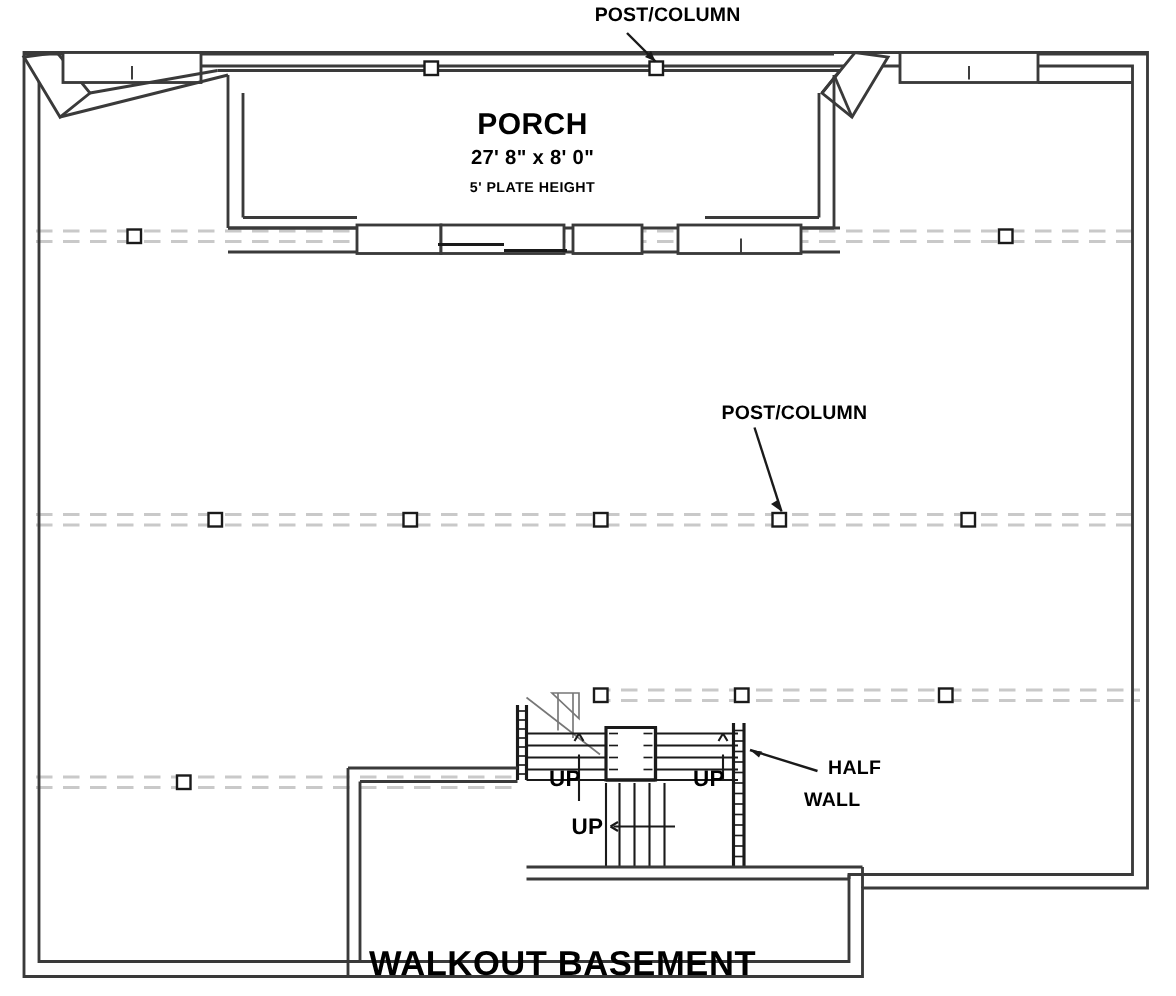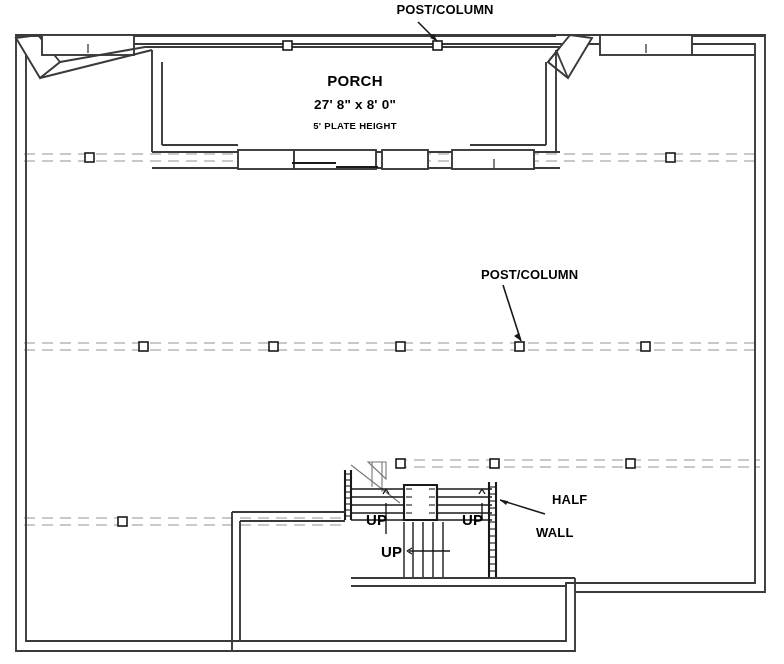--- a/index.html
+++ b/index.html
@@ -35,21 +35,21 @@
     color: #000000;
     font-family: "Liberation Sans", sans-serif;
     font-weight: bold;
     line-height: 1.05;
   }
   .lbl-callout {
     font-size: 13px;
     letter-spacing: 0.1px;
   }
   .lbl-room-name {
-    font-size: 15px;
+    font-size: 20px;
     letter-spacing: 0.3px;
   }
   .lbl-room-dims {
     font-size: 13.5px;
     letter-spacing: 0.2px;
   }
   .lbl-room-note {
     font-size: 9.5px;
     letter-spacing: 0.3px;
   }
@@ -348,18 +348,19 @@
   <div class="lbl lbl-room-dims centered" style="left:355px; top:98px;">27' 8" x 8' 0"</div>
 
   <div class="lbl lbl-room-note centered" style="left:355px; top:121px;">5' PLATE HEIGHT</div>
 
   <div class="lbl lbl-stair" style="left:366px; top:512px;">UP</div>
 
   <div class="lbl lbl-stair" style="left:462px; top:512px;">UP</div>
 
   <div class="lbl lbl-stair" style="left:381px; top:544px;">UP</div>
 
-  <div class="lbl lbl-halfwall" style="left:552px; top:493px;text-align:center;">HALF</div>
+  <div class="lbl lbl-halfwall" style="left:552px; top:505px;text-align:center;">HALF</div>
 
   <div class="lbl lbl-halfwall" style="left:536px; top:526px;">WALL</div>
 
+  <div class="lbl lbl-title centered" style="left:375px; top:630px;">WALKOUT BASEMENT</div>
 
 </div>
 
 </body></html>

